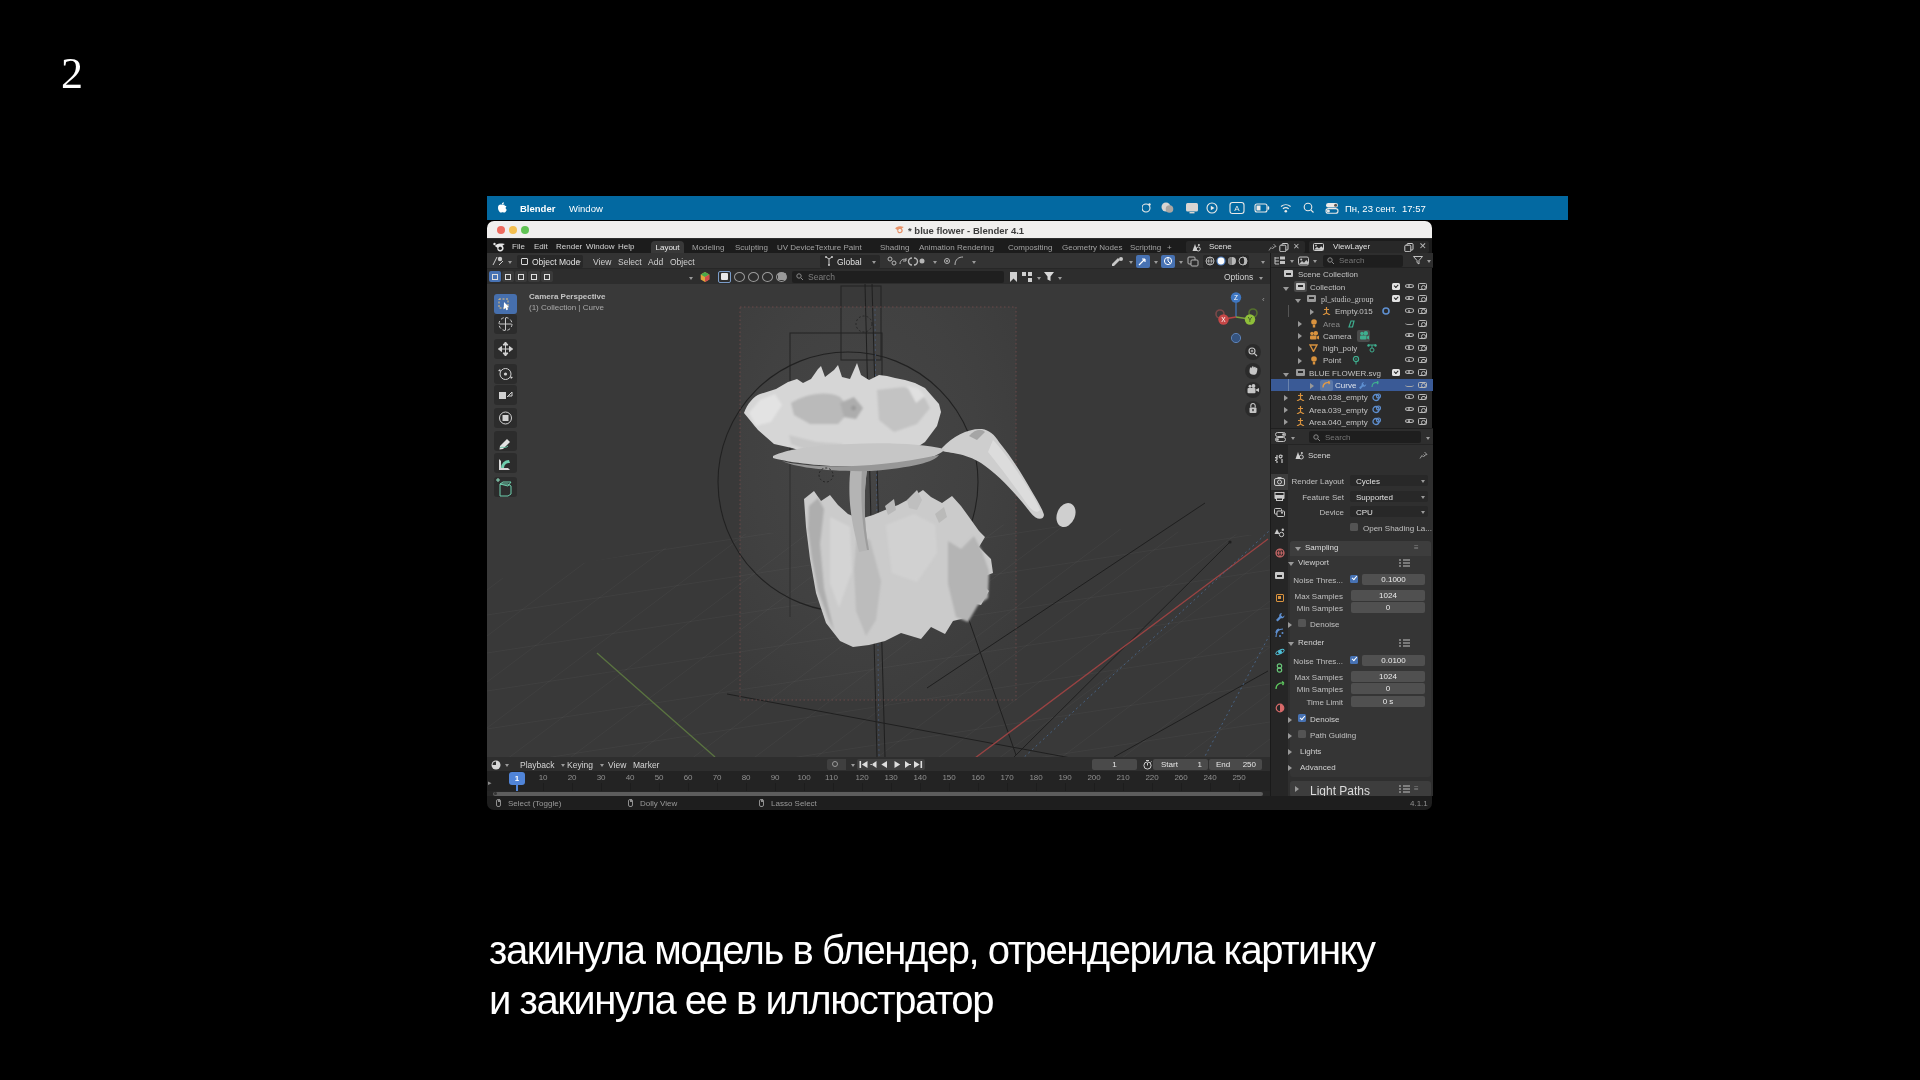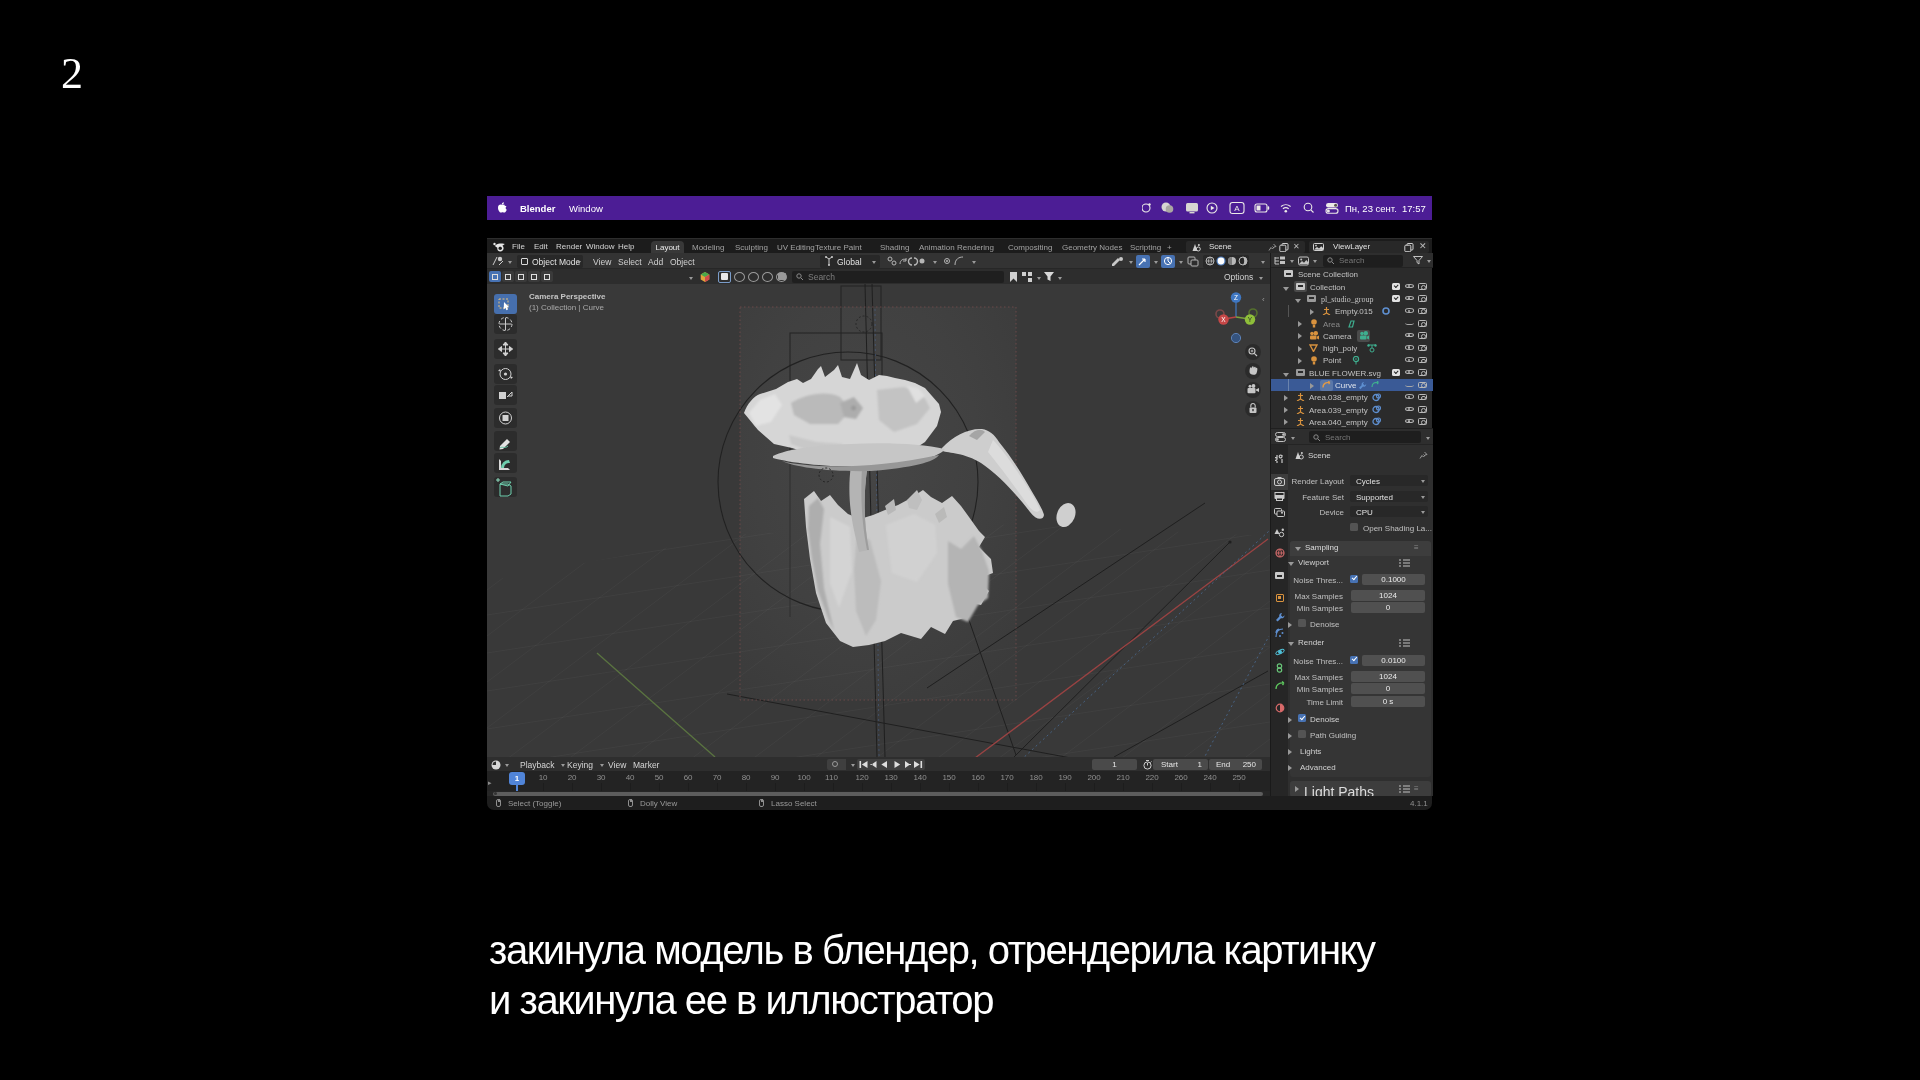--- a/index.html
+++ b/index.html
@@ -1,20 +1,20 @@
 <!DOCTYPE html>
 <html><head><meta charset="utf-8">
 <style>
 html,body{margin:0;padding:0;background:#000;width:1920px;height:1080px;overflow:hidden;}
 *{box-sizing:border-box;font-family:"Liberation Sans",sans-serif;}
 .abs{position:absolute;}
 #num2{position:absolute;left:61px;top:48px;color:#fff;font-family:"Liberation Serif",serif;font-size:44px;font-weight:400;}
 #cap{position:absolute;left:489px;top:925px;color:#fff;font-size:40px;line-height:50px;letter-spacing:-1.45px;font-weight:400;}
 #win{position:absolute;left:487px;top:196px;width:945px;height:614px;font-size:8px;color:#ccc;}
-.menubar{position:absolute;left:0;top:0;width:945px;height:24px;background:#4c1d95;color:#f4f2f0;}
+.menubar{position:absolute;left:0;top:0;width:1081px;height:24px;background:#0369a1;color:#f4f2f0;}
 .titlebar{position:absolute;left:0;top:25px;width:945px;height:17px;background:#f0efee;border-radius:7px 7px 0 0;}
 .tl{position:absolute;top:5px;width:8px;height:8px;border-radius:50%;}
 .topbar{position:absolute;left:0;top:42px;width:945px;height:15px;background:#1c1c1c;border-top:1px solid #2d2d2d;color:#cfcfcf;}
 .tab{position:absolute;top:2px;height:13px;line-height:13px;color:#a2a2a2;font-size:8px;white-space:nowrap;}
 .menu{position:absolute;top:0;height:15px;line-height:15px;color:#d6d6d6;font-size:8px;white-space:nowrap;}
 .vheader{position:absolute;left:0;top:57px;width:783px;height:16px;background:#333333;border-bottom:1px solid #272727;}
 .tools{position:absolute;left:0;top:73px;width:783px;height:15px;background:#2d2d2d;}
 .vp{position:absolute;left:0;top:88px;width:783px;height:473px;background:#3a3a3a;overflow:hidden;}
 .tlh{position:absolute;left:0;top:561px;width:783px;height:14px;background:#2e2e2e;}
 .ruler{position:absolute;left:0;top:575px;width:783px;height:20px;background:#232323;}
@@ -91,35 +91,44 @@
             <rect x="0" y="3" width="12" height="4.6" rx="2.3" fill="#eceae8" stroke="none"></rect>
             <rect x="0" y="8.6" width="12" height="4.6" rx="2.3"></rect>
             <circle cx="9.6" cy="5.3" r="1.5" fill="#57524e" stroke="none"></circle>
             <circle cx="2.4" cy="10.9" r="1.5" fill="#eceae8" stroke="none"></circle>
           </g>
   </g>
  </svg>
  <span class="t" style="left:858px;top:7px;font-size:9.5px;color:#fff">Пн, 23 сент.&nbsp;&nbsp;17:57</span>
 </div>
 
+<div class="titlebar">
+ <div class="tl" style="left:10px;background:#ed6a5e"></div>
+ <div class="tl" style="left:22px;background:#f4bf4f"></div>
+ <div class="tl" style="left:34px;background:#61c354"></div>
+ <svg class="abs" style="left:407px;top:3px" width="11" height="11" viewBox="0 0 11 11">
+        <path fill="#e8936a" d="M5.5 2.2c-1.8 0-3.4 1-4.3 2.2l2.1 1.5c-.5 2 1 3.4 2.6 3.4 1.6 0 2.9-1.2 2.9-2.8 0-.9-.4-1.6-1-2.1l2-1.5c-1-.5-2.7-.7-4.3-.7zm.3 2.7c.9 0 1.6.6 1.6 1.5s-.7 1.5-1.6 1.5-1.6-.7-1.6-1.5.7-1.5 1.6-1.5z"></path>
+      </svg>
+ <span class="t" style="left:421px;top:3.5px;font-size:9.5px;font-weight:bold;color:#3c3c3c">* blue flower - Blender 4.1</span>
+</div>
 
 <div class="topbar">
       <svg class="abs" style="left:6px;top:2.5px" width="13" height="10" viewBox="0 0 13 10">
         <path fill="#e8e8e8" d="M6.8 1.6c-2 0-3.9 1-4.9 2.4l2.4 1.7C3.8 7.9 5.5 9.4 7.3 9.4c1.9 0 3.3-1.4 3.3-3.2 0-1-.5-1.8-1.2-2.4l2.4-1.7C10.6 1.6 8.6 1.6 6.8 1.6zM7.2 4.7c1 0 1.8.7 1.8 1.6S8.2 8 7.2 8 5.4 7.2 5.4 6.3 6.2 4.7 7.2 4.7z"></path>
         <circle cx="1.5" cy="2" r="1.2" fill="#e8e8e8"></circle>
       </svg>
       <span class="menu" style="left:25px">File</span>
       <span class="menu" style="left:47px">Edit</span>
       <span class="menu" style="left:69px">Render</span>
       <span class="menu" style="left:99px">Window</span>
       <span class="menu" style="left:131px">Help</span>
       <div class="tab" style="left:164px;width:33px;background:#383838;border-radius:4px 4px 0 0;color:#ececec;text-align:center">Layout</div>
       <div class="tab" style="left:205px">Modeling</div>
       <div class="tab" style="left:248px">Sculpting</div>
-      <div class="tab" style="left:290px">UV Editing</div>
+      <div class="tab" style="left:290px">UV Device</div>
       <div class="tab" style="left:328px">Texture Paint</div>
       <div class="tab" style="left:393px">Shading</div>
       <div class="tab" style="left:432px">Animation</div>
       <div class="tab" style="left:470px">Rendering</div>
       <div class="tab" style="left:521px">Compositing</div>
       <div class="tab" style="left:575px">Geometry Nodes</div>
       <div class="tab" style="left:643px">Scripting</div>
       <div class="tab" style="left:680px">+</div>
       <div class="box" style="left:699px;top:2px;width:119px;height:12px"></div>
       <svg class="abs" style="left:703px;top:3.5px" width="11" height="9" viewBox="0 0 11 9">
@@ -834,19 +843,19 @@
         <span class="t" style="left:39px;top:285.5px;font-size:8px;color:#d2d2d2">Denoise</span>
         <span class="t" style="left:17px;top:303px"><span class="arr"></span></span>
         <div class="gchk" style="left:27px;top:301px"></div>
         <span class="t" style="left:39px;top:301.5px;font-size:8px;color:#c0c0c0">Path Guiding</span>
         <span class="t" style="left:17px;top:319px"><span class="arr"></span></span>
         <span class="t" style="left:29px;top:317.5px;font-size:8px;color:#d2d2d2">Lights</span>
         <span class="t" style="left:17px;top:335px"><span class="arr"></span></span>
         <span class="t" style="left:29px;top:333.5px;font-size:8px;color:#d2d2d2">Advanced</span>
         <div class="abs" style="left:19px;top:352px;width:141px;height:16px;background:#3d3d3d;border-radius:3px"></div>
         <span class="t" style="left:24px;top:356px"><span class="arr"></span></span>
-        <span class="t" style="left:33px;top:355px;font-size:14px;color:#dcdcdc">Light Paths</span>
+        <span class="t" style="left:39px;top:355px;font-size:12px;color:#dcdcdc">Light Paths</span>
         <svg class="abs" style="left:128px;top:356px" width="11" height="8" viewBox="0 0 11 8">
           <path d="M0 1h2M0 4h2M0 7h2M4 1h7M4 4h7M4 7h7" stroke="#c2c2c2"></path>
         </svg>
         <span class="t" style="left:143px;top:355px;font-size:8px;color:#8a8a8a">≡</span>
       </div>
 </div>
 </div>
 </body></html>

